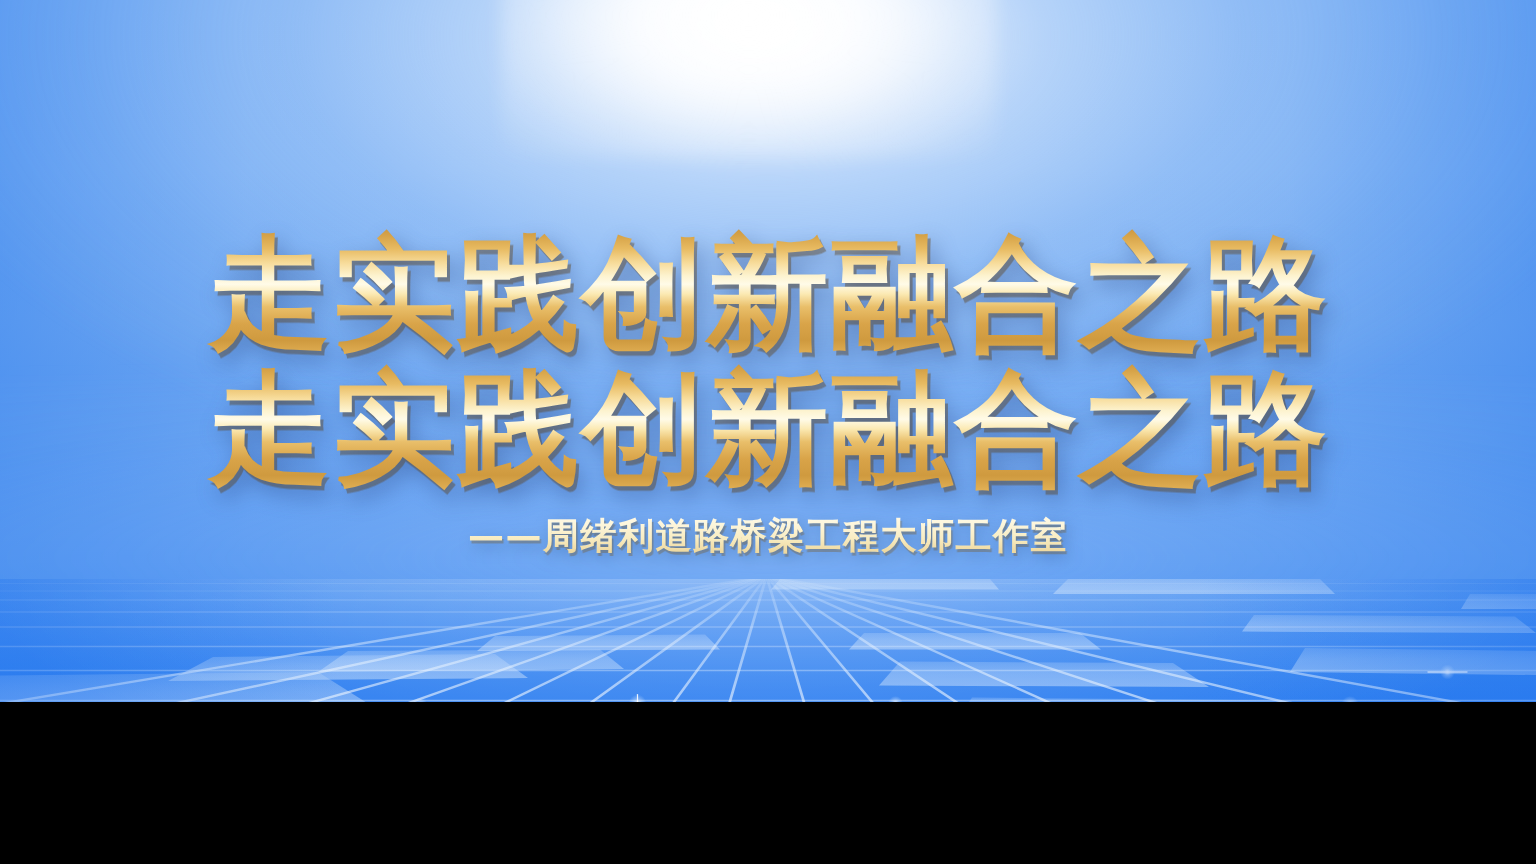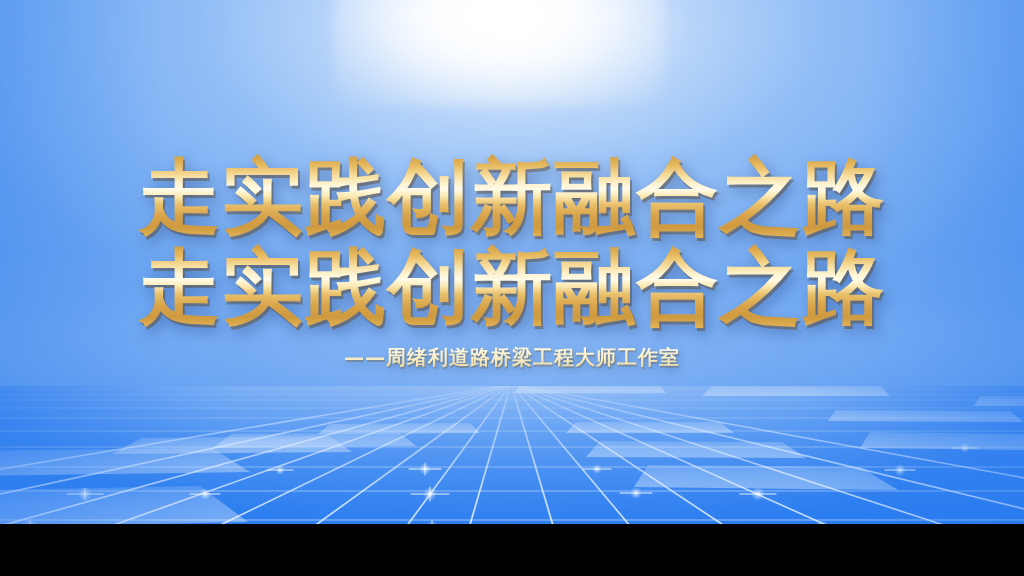--- a/index.html
+++ b/index.html
@@ -4,21 +4,21 @@
 <title>Title Card</title>
 <style>
   html, body {
     margin: 0;
     padding: 0;
     background: #000;
   }
   #stage {
     position: relative;
     width: 1024px;
-    height: 524px;
+    height: 468px;
     overflow: hidden;
     font-family: "Liberation Sans", "DejaVu Sans", sans-serif;
     background: #5fa0f0;
   }
 
   
   .bg-base {
     position: absolute;
     inset: 0;
     background:
@@ -160,21 +160,21 @@
     filter:
       drop-shadow(2px 3px 0px rgba(92,60,16,0.40))
       drop-shadow(4px 6px 7px rgba(40,70,130,0.42));
     font-family: "DejaVu Sans", "Liberation Sans", sans-serif;
   }
   .title-line-2 { margin-top: -4px; }
 
   .subtitle {
     display: block;
     margin-top: 4px;
-    font-size: 20px;
+    font-size: 24px;
     line-height: 38px;
     font-weight: 700;
     letter-spacing: 1px;
     white-space: nowrap;
     background-image: linear-gradient(to bottom,
         #fffdf2 0%,
         #fdf6dc 30%,
         #f8ecc2 55%,
         #eed9a0 78%,
         #e6cf92 100%);

